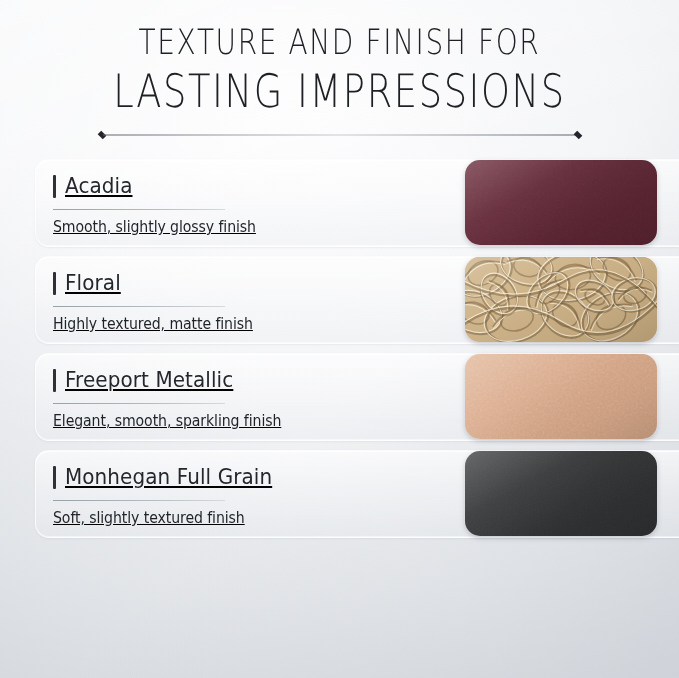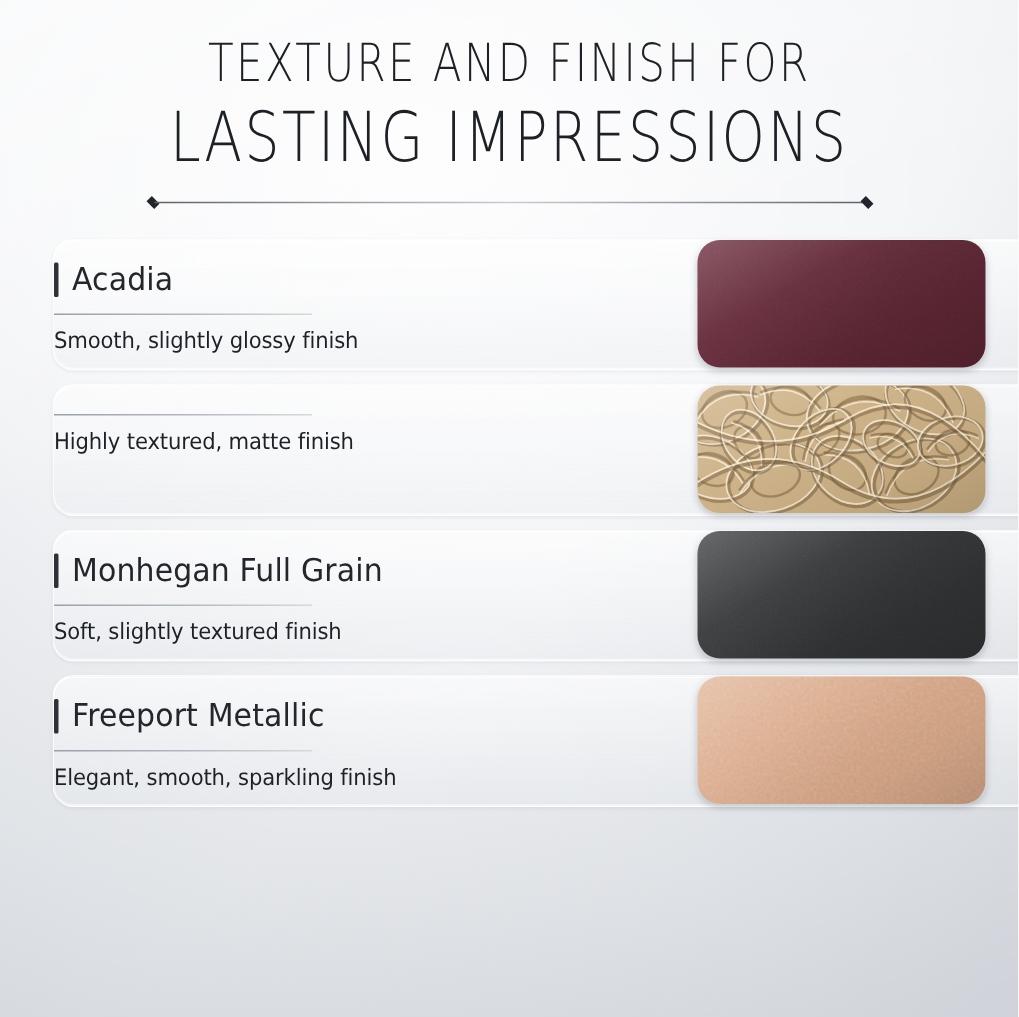--- a/index.html
+++ b/index.html
@@ -122,23 +122,24 @@
     border: 1px solid rgba(255,255,255,0.72);
     border-right: none;
     box-shadow:
       0 1px 2px rgba(120,128,138,0.10),
       inset 0 1px 0 rgba(255,255,255,0.85),
       inset 0 -1px 0 rgba(255,255,255,0.45);
   }
 
   .card-inner {
     position: absolute;
-    left: 0;
+    left: 17px;
     top: 13px;
     width: 295px;
+    text-decoration: underline;
   }
 
   .name-wrap {
     position: relative;
     display: block;
     padding-left: 12px;
     height: 30px;
   }
   .accent-bar {
     position: absolute;
@@ -241,20 +242,24 @@
         <div class="swatch" style="background: linear-gradient(135deg, rgb(107, 44, 60) 0%, rgb(92, 37, 51) 58%, rgb(92, 37, 51) 100%);">
           <div class="grain"><svg width="192" height="85">
               <rect width="192" height="85" filter="url(#grain-pebble)" opacity="0.55"></rect>
             </svg></div>
           <div class="sheen"></div>
         </div>
       </div>
       <div class="row">
         <div class="card">
           <div class="card-inner">
+            <div class="name-wrap">
+              <span class="accent-bar"></span>
+              <span class="name">Floral</span>
+            </div>
             <div class="divider"></div>
             <span class="desc">Highly textured, matte finish</span>
           </div>
         </div>
         <div class="swatch" style="background: linear-gradient(135deg, rgb(221, 199, 157) 0%, rgb(205, 177, 133) 58%, rgb(205, 177, 133) 100%);">
           <div style="position: absolute; inset: 0px;"><svg width="192" height="85" viewBox="0 0 192 85" preserveAspectRatio="none">
               <rect width="192" height="85" fill="#cdb185"></rect>
               <rect width="192" height="85" fill="url(#none)"></rect>
               <g transform="translate(18,16) rotate(-25)">
                 <ellipse rx="30" ry="22" fill="none" stroke="rgba(120,95,58,0.55)" stroke-width="2.4"></ellipse>
@@ -337,56 +342,56 @@
                 <ellipse rx="22" ry="16" fill="none" stroke="rgba(120,95,58,0.55)" stroke-width="2.4"></ellipse>
                 <ellipse rx="22" ry="16" fill="none" stroke="rgba(255,246,225,0.75)" stroke-width="1.2" transform="translate(-1.2,-1.2)"></ellipse>
                 <ellipse rx="11.440000000000001" ry="8.32" fill="none" stroke="rgba(120,95,58,0.55)" stroke-width="1.6"></ellipse>
                 <path d="M -17.6 0 Q 0 -14.4 17.6 0" fill="none" stroke="rgba(120,95,58,0.55)" stroke-width="1.5"></path>
                 <path d="M -17.6 2 Q 0 -12.4 17.6 2" fill="none" stroke="rgba(255,246,225,0.75)" stroke-width="0.9"></path>
               </g>
               <path d="M -5 70 Q 45 34 96 66 T 198 40" fill="none" stroke="rgba(120,95,58,0.55)" stroke-width="2.6"></path>
               <path d="M -5 68 Q 45 32 96 64 T 198 38" fill="none" stroke="rgba(255,246,225,0.75)" stroke-width="1.2"></path>
               <path d="M -5 24 Q 50 54 100 24 T 198 58" fill="none" stroke="rgba(120,95,58,0.55)" stroke-width="2.2"></path>
               <path d="M -5 22 Q 50 52 100 22 T 198 56" fill="none" stroke="rgba(255,246,225,0.75)" stroke-width="1.0"></path>
+            </svg></div>
+          <div class="sheen"></div>
+        </div>
+      </div>
+      <div class="row">
+        <div class="card">
+          <div class="card-inner">
+            <div class="name-wrap">
+              <span class="accent-bar"></span>
+              <span class="name">Freeport Metallic</span>
+            </div>
+            <div class="divider"></div>
+            <span class="desc">Elegant, smooth, sparkling finish</span>
+          </div>
+        </div>
+        <div class="swatch" style="background: linear-gradient(135deg, rgb(224, 178, 147) 0%, rgb(213, 163, 130) 58%, rgb(213, 163, 130) 100%);">
+          <div class="grain"><svg width="192" height="85">
+              <rect width="192" height="85" filter="url(#grain-coarse)" opacity="0.55"></rect>
             </svg></div>
           <div class="sheen"></div>
         </div>
       </div>
       <div class="row">
         <div class="card">
           <div class="card-inner">
             <div class="name-wrap">
               <span class="accent-bar"></span>
               <span class="name">Monhegan Full Grain</span>
             </div>
             <div class="divider"></div>
             <span class="desc">Soft, slightly textured finish</span>
           </div>
         </div>
         <div class="swatch" style="background: linear-gradient(135deg, rgb(58, 59, 60) 0%, rgb(46, 47, 48) 58%, rgb(46, 47, 48) 100%);">
           <div class="grain"><svg width="192" height="85">
               <rect width="192" height="85" filter="url(#grain-fine)" opacity="0.55"></rect>
-            </svg></div>
-          <div class="sheen"></div>
-        </div>
-      </div>
-      <div class="row">
-        <div class="card">
-          <div class="card-inner">
-            <div class="name-wrap">
-              <span class="accent-bar"></span>
-              <span class="name">Freeport Metallic</span>
-            </div>
-            <div class="divider"></div>
-            <span class="desc">Elegant, smooth, sparkling finish</span>
-          </div>
-        </div>
-        <div class="swatch" style="background: linear-gradient(135deg, rgb(224, 178, 147) 0%, rgb(213, 163, 130) 58%, rgb(213, 163, 130) 100%);">
-          <div class="grain"><svg width="192" height="85">
-              <rect width="192" height="85" filter="url(#grain-coarse)" opacity="0.55"></rect>
             </svg></div>
           <div class="sheen"></div>
         </div>
       </div>
     </div>
 
 </div>
 
 <svg width="0" height="0" style="position:absolute" aria-hidden="true">
   <defs>

